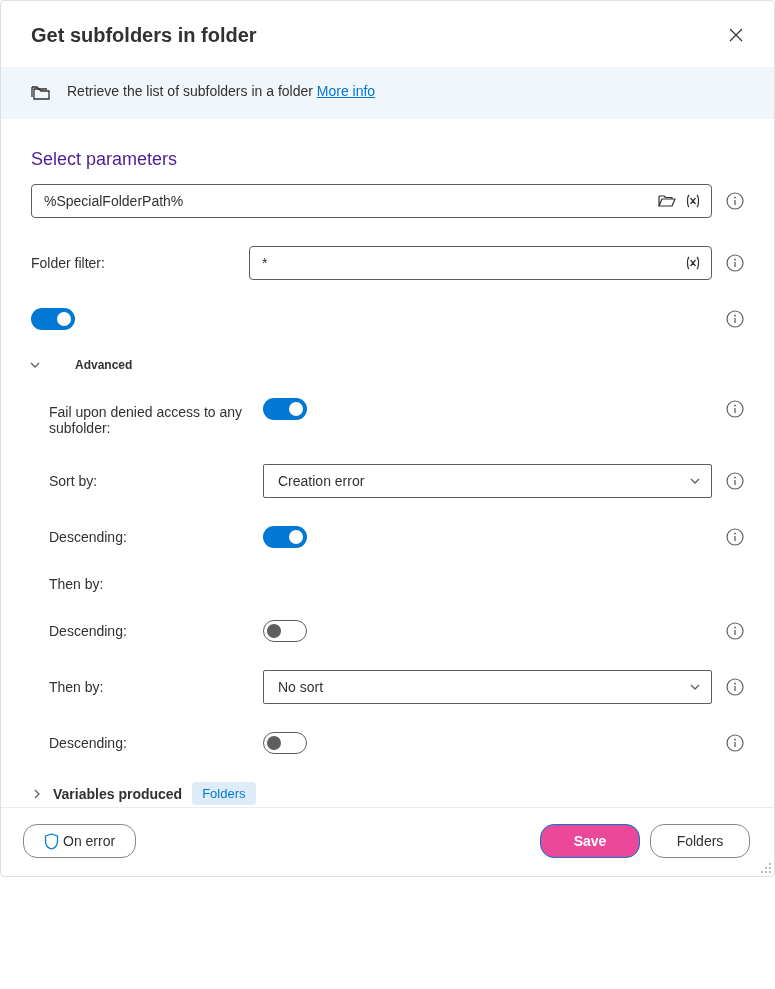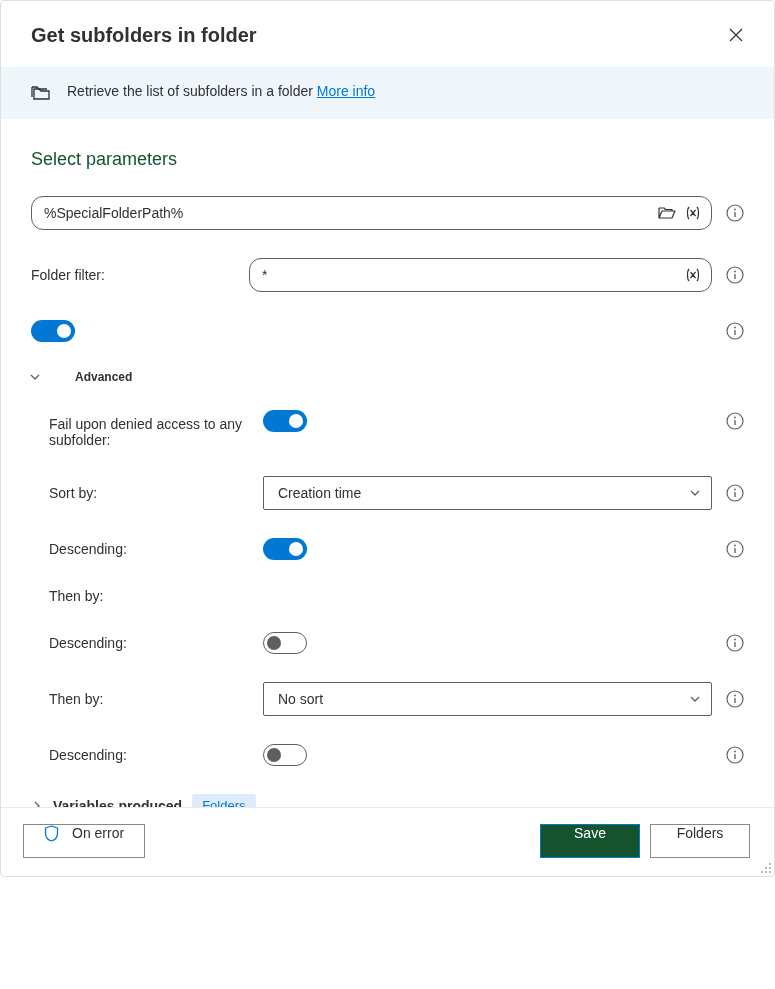--- a/index.html
+++ b/index.html
@@ -52,22 +52,22 @@
     .description-text { font-size: 14px; color: #323130; }
     .link { color: #0078d4; text-decoration: underline; cursor: pointer; }
     .content {
       padding: 30px 30px 20px 30px;
       flex: 1;
       overflow: auto;
     }
     .section-title {
       font-size: 18px;
       font-weight: 400;
-      color: #14532d;
-      margin-bottom: 26px;
+      color: #4c1d95;
+      margin-bottom: 14px;
     }
     .row {
       display: flex;
       align-items: center;
       margin-bottom: 28px;
     }
     .row.multi-line { align-items: flex-start; }
     .row.multi-line .label { padding-top: 6px; }
     .label {
       width: 218px;
@@ -83,21 +83,21 @@
     .info-icon {
       width: 18px;
       height: 18px;
       margin-left: 14px;
       flex-shrink: 0;
       cursor: pointer;
     }
     .text-input-wrap {
       flex: 1;
       border: 1px solid #605e5c;
-      border-radius: 12px;
+      border-radius: 4px;
       height: 34px;
       display: flex;
       align-items: center;
       padding: 0 8px 0 12px;
       background: #fff;
     }
     .text-input {
       flex: 1;
       border: none;
       outline: none;
@@ -177,38 +177,39 @@
     .footer {
       border-top: 1px solid #edebe9;
       padding: 16px 24px 18px 22px;
       display: flex;
       justify-content: space-between;
       align-items: center;
     }
     .btn {
       height: 34px;
       padding: 0 20px;
-      border-radius: 0;
+      border-radius: 14px;
       font-size: 14px;
       font-family: inherit;
       cursor: pointer;
       display: inline-flex;
+      align-items: center;
       justify-content: center;
-      gap: 13px;
+      gap: 4px;
     }
     .btn-secondary {
       background: #fff;
       border: 1px solid #8a8886;
       color: #323130;
     }
     .btn-primary {
-      background: #14532d;
+      background: #ec4899;
       border: 1px solid #0078d4;
       color: #fff;
-      font-weight: 400;
+      font-weight: 700;
       min-width: 100px;
     }
     .footer-right { display: flex; gap: 10px; }
     .resize-handle {
       position: absolute;
       right: 1px;
       bottom: 1px;
       width: 14px;
       height: 14px;
     }
@@ -323,21 +324,21 @@
                 <path d="M9 8 L9 13" stroke="#605e5c" stroke-width="1.3"></path>
               </svg>
           </span>
         </div>
       </div>
 
       <div class="row">
         <div class="label">Sort by:</div>
         <div class="control-area">
           <div class="select-wrap">
-            <span class="select-value">Creation time</span>
+            <span class="select-value">Creation error</span>
             <svg class="chevron" width="12" height="12" viewBox="0 0 12 12">
                 <path d="M2 4 L6 8 L10 4" fill="none" stroke="#605e5c" stroke-width="1.3"></path>
               </svg>
           </div>
           <span class="info-icon">
             <svg width="18" height="18" viewBox="0 0 18 18">
                 <circle cx="9" cy="9" r="8" fill="none" stroke="#605e5c" stroke-width="1.2"></circle>
                 <circle cx="9" cy="5.5" r="0.9" fill="#605e5c"></circle>
                 <path d="M9 8 L9 13" stroke="#605e5c" stroke-width="1.3"></path>
               </svg>

